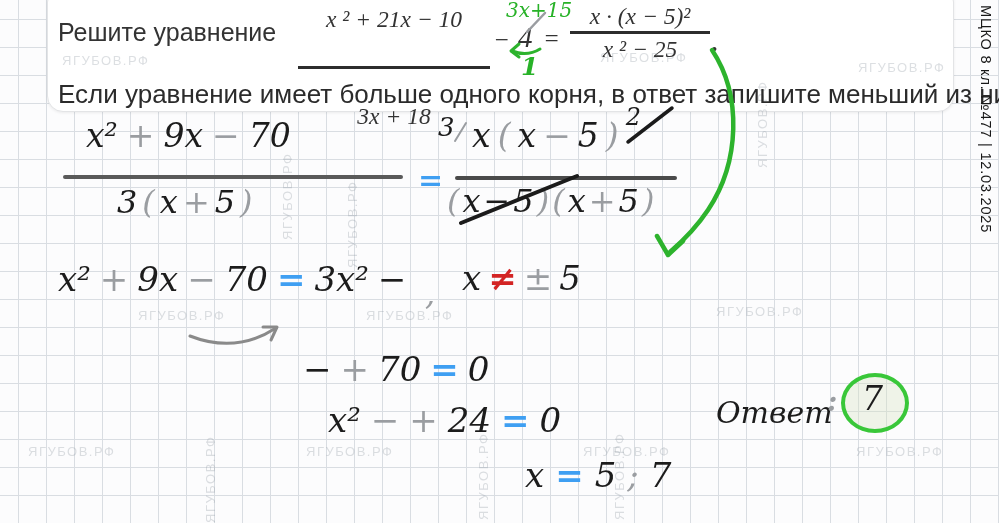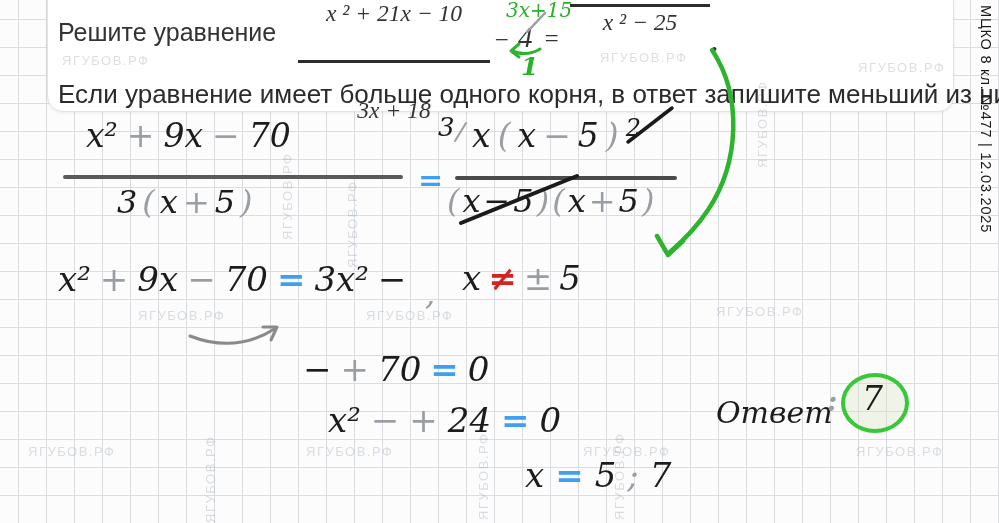--- a/index.html
+++ b/index.html
@@ -16,21 +16,21 @@
   .card{
     position:absolute; left:47px; top:-14px; width:905px; height:124px;
     background:#ffffff; border:1px solid #e3e4e6; border-radius:16px;
     box-shadow:0 1px 3px rgba(0,0,0,0.07); z-index:1;
   }
   .print{position:absolute; color:#333; z-index:4; white-space:nowrap;}
   .pm{font-family:"Liberation Serif", serif; font-style:italic;}
   .frac{position:absolute; display:flex; flex-direction:column; align-items:center; z-index:4;}
   .frac .fbar{height:2.5px; background:#2d2d2d; width:100%; margin:1px 0 2px 0;}
   .hw{position:absolute; font-family:"DejaVu Serif", serif; font-style:italic; color:#1c1c1c; z-index:4; white-space:nowrap;}
-  .row{display:inline-flex; align-items:flex-end;}
+  .row{display:inline-flex; align-items:flex-start;}
   .ink{color:#1c1c1c}
   .gy{color:#9a9da1}
   .bl{color:#3f9ff2; font-weight:bold}
   .rd{color:#d32424; font-weight:bold}
   .gn{color:#28b228}
   .hwbar{position:absolute; background:#5a5a5a; height:3.5px; border-radius:2px; z-index:4;}
   .sup2{font-size:0.62em; position:relative; top:-0.55em;}
   .wm{position:absolute; font-size:13px; color:rgba(140,148,160,0.30); letter-spacing:1.5px; z-index:3; white-space:nowrap;}
   .wmv{transform:rotate(-90deg); transform-origin:0 0;}
   .overlay{position:absolute; left:0; top:0; z-index:6; pointer-events:none;}
@@ -64,34 +64,35 @@
 
   <div class="wm wmv" style="left:345px; top:268px;">ЯГУБОВ.РФ</div>
   <div class="wm wmv" style="left:755px; top:168px;">ЯГУБОВ.РФ</div>
   <div class="wm wmv" style="left:280px; top:240px;">ЯГУБОВ.РФ</div>
   <div class="wm wmv" style="left:203px; top:523px;">ЯГУБОВ.РФ</div>
   <div class="wm wmv" style="left:612px; top:520px;">ЯГУБОВ.РФ</div>
   <div class="wm wmv" style="left:476px; top:520px;">ЯГУБОВ.РФ</div>
 
   <div class="print" style="left:58px; top:18px; font-size:25px;">Решите уравнение</div>
 
-  <div class="frac pm" style="left:298px; top:0; width:192px; color:#333;gap:32px;">
+  <div class="frac pm" style="left:298px; top:6px; width:192px; color:#333;gap:32px;">
     <span style="font-size:23.5px;">x ² + 21x − 10</span>
     <span class="fbar"></span>
     <span style="font-size:23.5px;">3x + 18</span>
   </div>
 
   <div class="print pm" style="left:493px; top:26px; font-size:25px;">−</div>
   <div class="print pm" style="left:518px; top:21px; font-size:29px;">4</div>
   <div class="print pm" style="left:543px; top:25px; font-size:25px;">=</div>
 
   <div class="hw gn" style="left:506px; top:-2px; font-size:20px;">3x+15</div>
   <div class="hw gn" style="left:521px; top:52px; font-size:25px; font-weight:bold;">1</div>
 
   <div class="frac pm" style="left:570px; top:3px; width:140px; color:#333;">
+    <span style="font-size:23.5px;">x · (x − 5)²</span>
     <span class="fbar"></span>
     <span style="font-size:23.5px;">x ² − 25</span>
   </div>
   <div class="print pm" style="left:712px; top:28px; font-size:26px; font-weight:bold;">.</div>
 
   <div class="print" style="left:58px; top:79px; font-size:26px; color:#2b2b2b;">Если уравнение имеет больше одного корня, в ответ запишите меньший из них.</div>
 
   <div class="hw row" style="left:86px; top:116px; font-size:33px; gap:9px;">
     <span class="ink">x²</span>
     <span class="gy">+</span>

